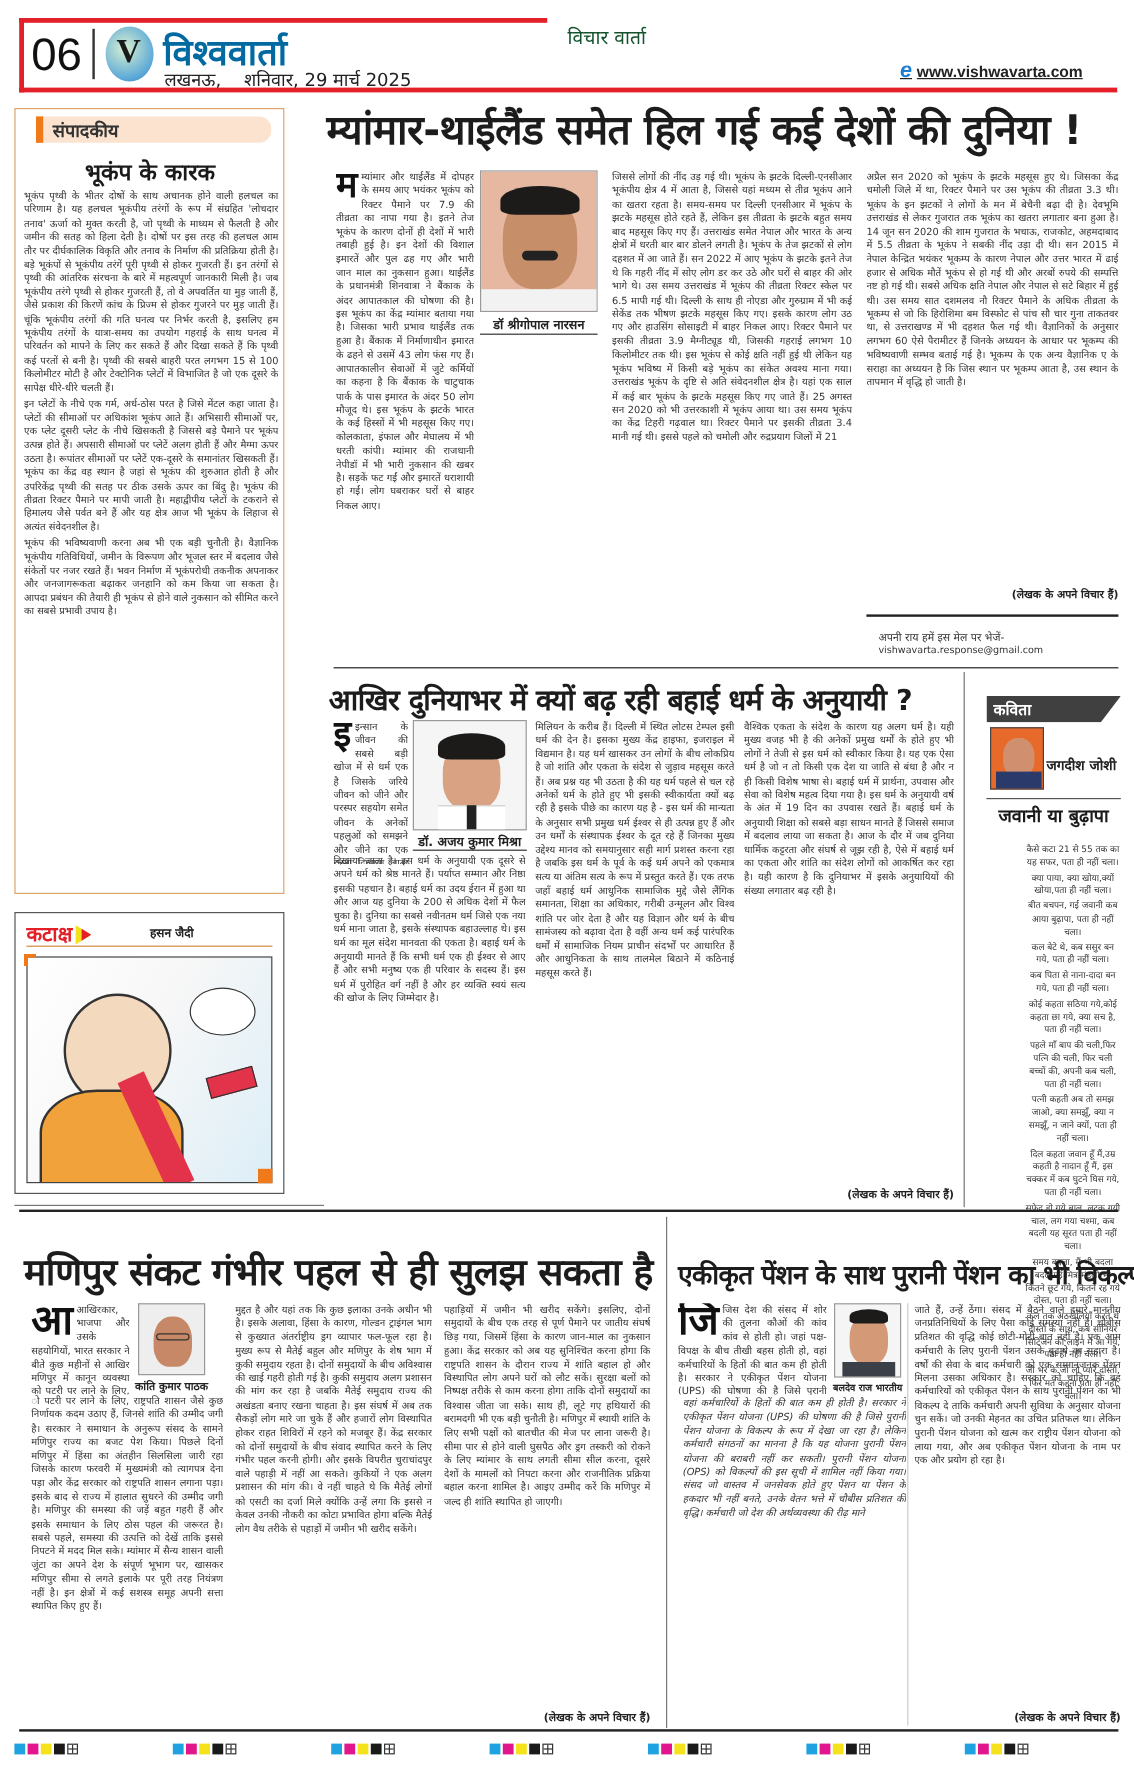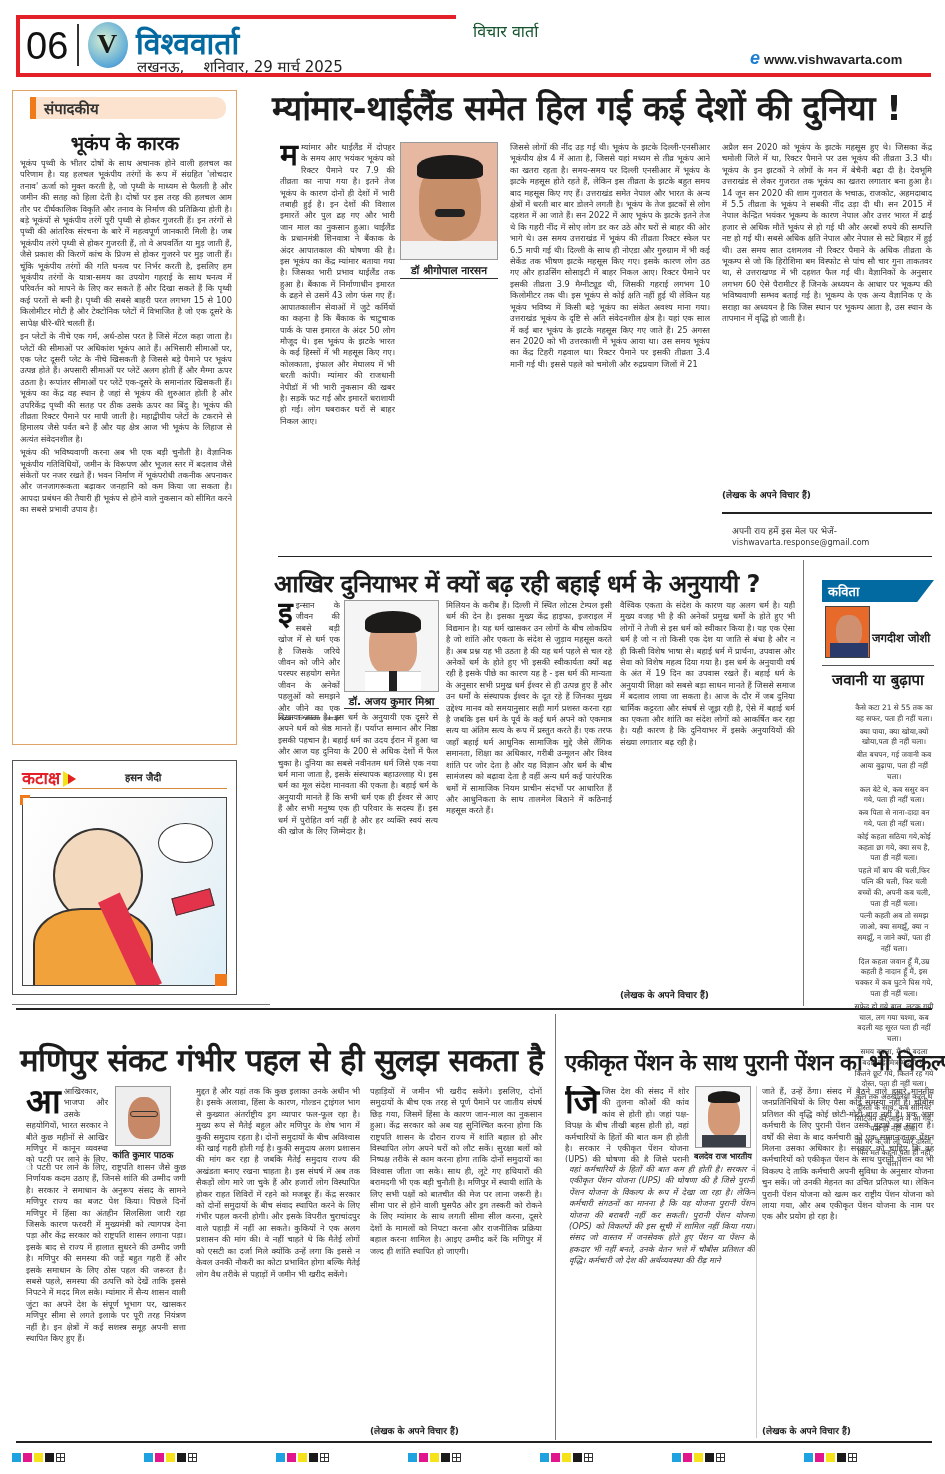--- a/index.html
+++ b/index.html
@@ -7,21 +7,21 @@
   .abs { position: absolute; }
   
   .pg-box { left: 16px; top: 15px; width: 440px; height: 62px; border-left: 4px solid #e32028; border-top: 4px solid #e32028; }
   .pg-num { left: 26px; top: 25px; font-size: 38px; font-family: "Liberation Sans", sans-serif; color: #111; }
   .pg-sep { left: 77px; top: 24px; width: 2px; height: 42px; background: #333; }
   .logo { left: 88px; top: 22px; width: 40px; height: 46px; border-radius: 50%; background: radial-gradient(circle at 40% 40%, #d8f0d0, #5aa8d8 70%, #2a70b0); }
   .logo::after { content: "V"; position: absolute; left: 9px; top: 6px; font-weight: bold; font-size: 28px; color: #1a1a1a; font-family: "Liberation Serif", serif; }
   .brand { left: 136px; top: 22px; font-size: 30px; font-weight: bold; color: #0369a1; }
   .dateline { left: 137px; top: 56px; font-size: 15px; color: #222; }
   .section-title { left: 473px; top: 20px; font-size: 16px; color: #14532d; }
-  .site { left: 750px; top: 48px; font-size: 13px; font-weight: bold; color: #222; font-family: "Liberation Sans", sans-serif; }
+  .site { left: 750px; top: 48px; font-size: 13px; font-weight: bold; color: #222; font-family: "Liberation Sans", sans-serif; text-decoration: underline; }
   .site .ie { color: #1d7fd3; font-style: italic; font-size: 18px; margin-right: 4px; }
   .red-rule { left: 16px; top: 73px; width: 915px; height: 4px; background: #e32028; }
   
   .txt { font-size: 8.2px; line-height: 11.4px; text-align: justify; color: #333; overflow: hidden; }
   .txt p { margin-bottom: 2px; }
   .dropcap { float: left; font-size: 30px; line-height: 26px; font-weight: bold; margin-right: 3px; color: #111; }
   .headline { font-weight: bold; color: #1c1c1c; white-space: nowrap; letter-spacing: -0.5px; }
   .rule { background: #222; height: 2px; }
   .vrule { background: #777; width: 1px; }
   .photo { border: 1px solid #999; background: linear-gradient(#e9e9e9, #cfcfcf); overflow: hidden; }
@@ -38,32 +38,32 @@
   .kt-box { left: 12px; top: 760px; width: 225px; height: 235px; border: 1px solid #555; }
   .kt-label { left: 22px; top: 766px; font-size: 17px; font-weight: bold; color: #e32028; }
   .kt-arrow { left: 63px; top: 771px; width: 0; height: 0; border-left: 13px solid #f3e21a; border-top: 8px solid transparent; border-bottom: 8px solid transparent; }
   .kt-arrow2 { left: 68px; top: 774px; width: 0; height: 0; border-left: 8px solid #e32028; border-top: 5px solid transparent; border-bottom: 5px solid transparent; }
   .kt-artist { left: 82px; top: 770px; font-size: 10px; font-weight: bold; color: #222; margin-left: 43px; }
   .kt-line { left: 22px; top: 788px; width: 205px; height: 1px; background: #d48a3a; }
   .kt-art { left: 22px; top: 797px; width: 205px; height: 189px; border: 1px solid #444; background: linear-gradient(120deg, #fff 0%, #f7f7f7 45%, #dceef7 100%); overflow: hidden; }
   .kt-corner { left: 215px; top: 974px; width: 12px; height: 12px; background: #f07a1a; }
   .kt-corner2 { left: 20px; top: 795px; width: 10px; height: 10px; border-left: 3px solid #f07a1a; border-top: 3px solid #f07a1a; }
   
-  .kv-tag { left: 822px; top: 580px; width: 112px; height: 22px; background: #0369a1; clip-path: polygon(0 0, 100% 0, 85% 100%, 0 100%); }
+  .kv-tag { left: 822px; top: 580px; width: 112px; height: 22px; background: #404040; clip-path: polygon(0 0, 100% 0, 85% 100%, 0 100%); }
   .kv-tag span { position: absolute; left: 6px; top: 2px; font-size: 13px; font-weight: bold; color: #fff; }
   .kv-photo { left: 825px; top: 606px; width: 45px; height: 52px; background: #e86a2a; border: 1px solid #444; overflow: hidden; }
   .kv-author { left: 872px; top: 630px; font-size: 11.5px; font-weight: bold; color: #222; }
   .kv-rule { left: 822px; top: 665px; width: 112px; height: 1px; background: #555; }
   .kv-title { left: 822px; top: 669px; width: 112px; text-align: center; font-size: 15px; font-weight: bold; color: #1a1a1a; }
   .kv-poem { left: 822px; top: 703px; width: 112px; font-size: 7.4px; line-height: 10.8px; text-align: center; color: #333; }
   .kv-poem p { margin-bottom: 2px; margin-left: 32px; }
   
   .cmyk { top: 1453px; height: 9px; display: flex; gap: 2px; }
   .cmyk i { display: block; width: 9px; height: 9px; }
-  .sig { font-weight: bold; font-size: 9px; color: #222; }
+  .sig { font-weight: bold; font-size: 9px; text-align: right; color: #222; }
 </style>
 </head>
 <body>
 
 <div class="abs pg-box"></div>
 <div class="abs pg-num">06</div>
 <div class="abs pg-sep"></div>
 <div class="abs logo"></div>
 <div class="abs brand">विश्ववार्ता</div>
 <div class="abs dateline"><span>लखनऊ,</span>&nbsp;&nbsp;&nbsp;&nbsp;<span>शनिवार, 29 मार्च 2025</span></div>

